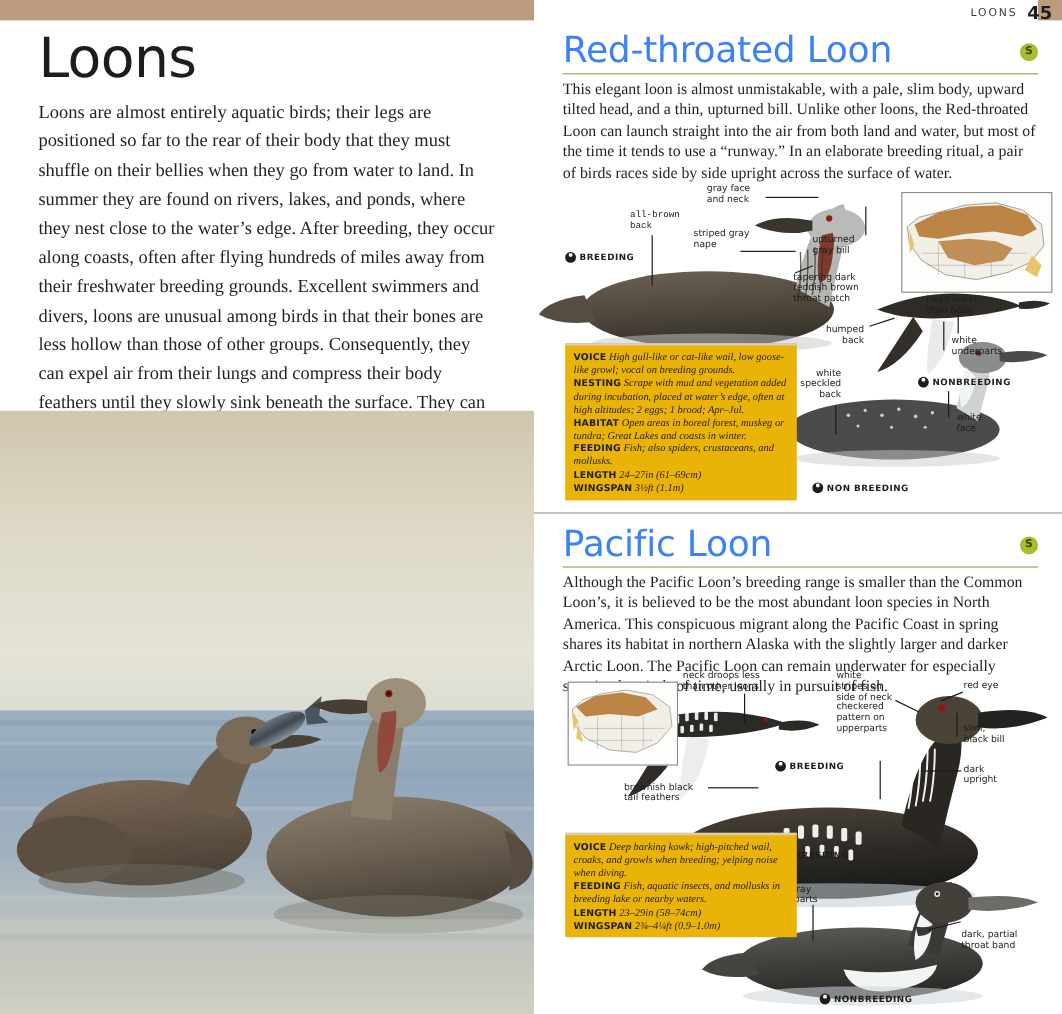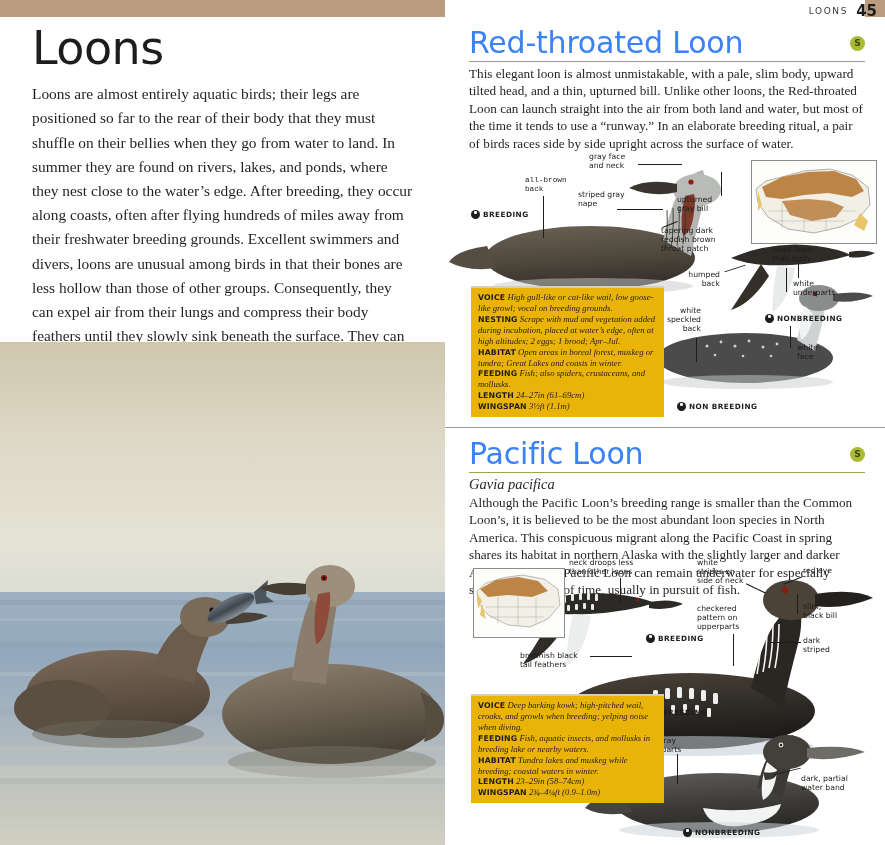--- a/index.html
+++ b/index.html
@@ -403,21 +403,20 @@
     <p><span class="lbl">HABITAT</span> <span class="val">Open areas in boreal forest, muskeg or tundra; Great Lakes and coasts in winter.</span></p>
     <p><span class="lbl">FEEDING</span> <span class="val">Fish; also spiders, crustaceans, and mollusks.</span></p>
     <p><span class="lbl">LENGTH</span> <span class="val">24–27in (61–69cm)</span></p>
     <p><span class="lbl">WINGSPAN</span> <span class="val">3½ft (1.1m)</span></p>
   </div>
 
   <div class="species sp-2">
     <h2 class="sp-title">Pacific Loon</h2>
     <div class="sp-badge">S</div>
     <hr class="sp-rule">
-    <p class="sp-latin">Gavia pacifica</p>
     <p class="sp-desc">Although the Pacific Loon’s breeding range is smaller than the Common Loon’s, it is believed to be the most abundant loon species in North America. This conspicuous migrant along the Pacific Coast in spring shares its habitat in northern Alaska with the slightly larger and darker Arctic Loon. The Pacific Loon can remain underwater for especially sustained periods of time, usually in pursuit of fish.</p>
   </div>
 
   <div class="plate plate-2">
     <svg width="440" height="285" viewBox="0 0 440 285" xmlns="http://www.w3.org/2000/svg">
       <defs>
         <linearGradient id="pacBody" x1="0" y1="0" x2="0.2" y2="1">
           <stop offset="0" stop-color="#4c4339"></stop>
           <stop offset="0.55" stop-color="#2e2b27"></stop>
           <stop offset="1" stop-color="#1b1a18"></stop>
@@ -517,59 +516,58 @@
     <span class="leader" style="left:175px;top:22px;width:1px;height:26px;"></span>
 
     <span class="lbl-cal" style="left:252px;top:2px;">white
 stripes on
 side of neck</span>
     <span class="leader" style="left:300px;top:32px;width:22px;height:1px;transform:rotate(26deg);"></span>
 
     <span class="lbl-cal" style="left:358px;top:10px;">red eye</span>
     <span class="leader" style="left:338px;top:24px;width:20px;height:1px;transform:rotate(-22deg);"></span>
 
-    <span class="lbl-cal" style="left:252px;top:48px;">checkered
+    <span class="lbl-cal" style="left:252px;top:28px;">checkered
 pattern on
 upperparts</span>
     <span class="leader" style="left:288px;top:78px;width:1px;height:32px;"></span>
 
     <span class="lbl-cal" style="left:358px;top:46px;">slim,
 black bill</span>
     <span class="leader" style="left:352px;top:38px;width:1px;height:20px;"></span>
 
     <span class="lbl-cal" style="left:358px;top:80px;">dark
-striped</span>
+upright</span>
     <span class="leader" style="left:326px;top:86px;width:30px;height:1px;"></span>
 
     <span class="lbl-cal" style="left:75px;top:95px;">brownish black
 tail feathers</span>
     <span class="leader" style="left:145px;top:100px;width:42px;height:1px;"></span>
 
     <span class="lbl-cal" style="left:194px;top:180px;">dark gray
 upperparts</span>
     <span class="leader" style="left:232px;top:198px;width:1px;height:30px;"></span>
 
     <span class="lbl-cal" style="left:356px;top:218px;">dark, partial
-water band</span>
+throat band</span>
     <span class="leader" style="left:328px;top:215px;width:28px;height:1px;transform:rotate(-14deg);"></span>
 
     <span class="stage" style="left:201px;top:78px;">
       <i class="sym"></i>
       <b>BREEDING</b>
     </span>
     <span class="stage" style="left:205px;top:152px;">
       <i class="sym"></i>
       <b>BREEDING</b>
     </span>
     <span class="stage" style="left:238px;top:272px;">
       <i class="sym"></i>
       <b>NONBREEDING</b>
     </span>
   </div>
 
   <div class="infobox ib-2">
     <p><span class="lbl">VOICE</span> <span class="val">Deep barking kowk; high-pitched wail, croaks, and growls when breeding; yelping noise when diving.</span></p>
     <p><span class="lbl">FEEDING</span> <span class="val">Fish, aquatic insects, and mollusks in breeding lake or nearby waters.</span></p>
-    <p><span class="lbl">HABITAT</span> <span class="val">Tundra lakes and muskeg while breeding; coastal waters in winter.</span></p>
     <p><span class="lbl">LENGTH</span> <span class="val">23–29in (58–74cm)</span></p>
     <p><span class="lbl">WINGSPAN</span> <span class="val">2¾–4¼ft (0.9–1.0m)</span></p>
   </div>
 </div>
 
 </body></html>

